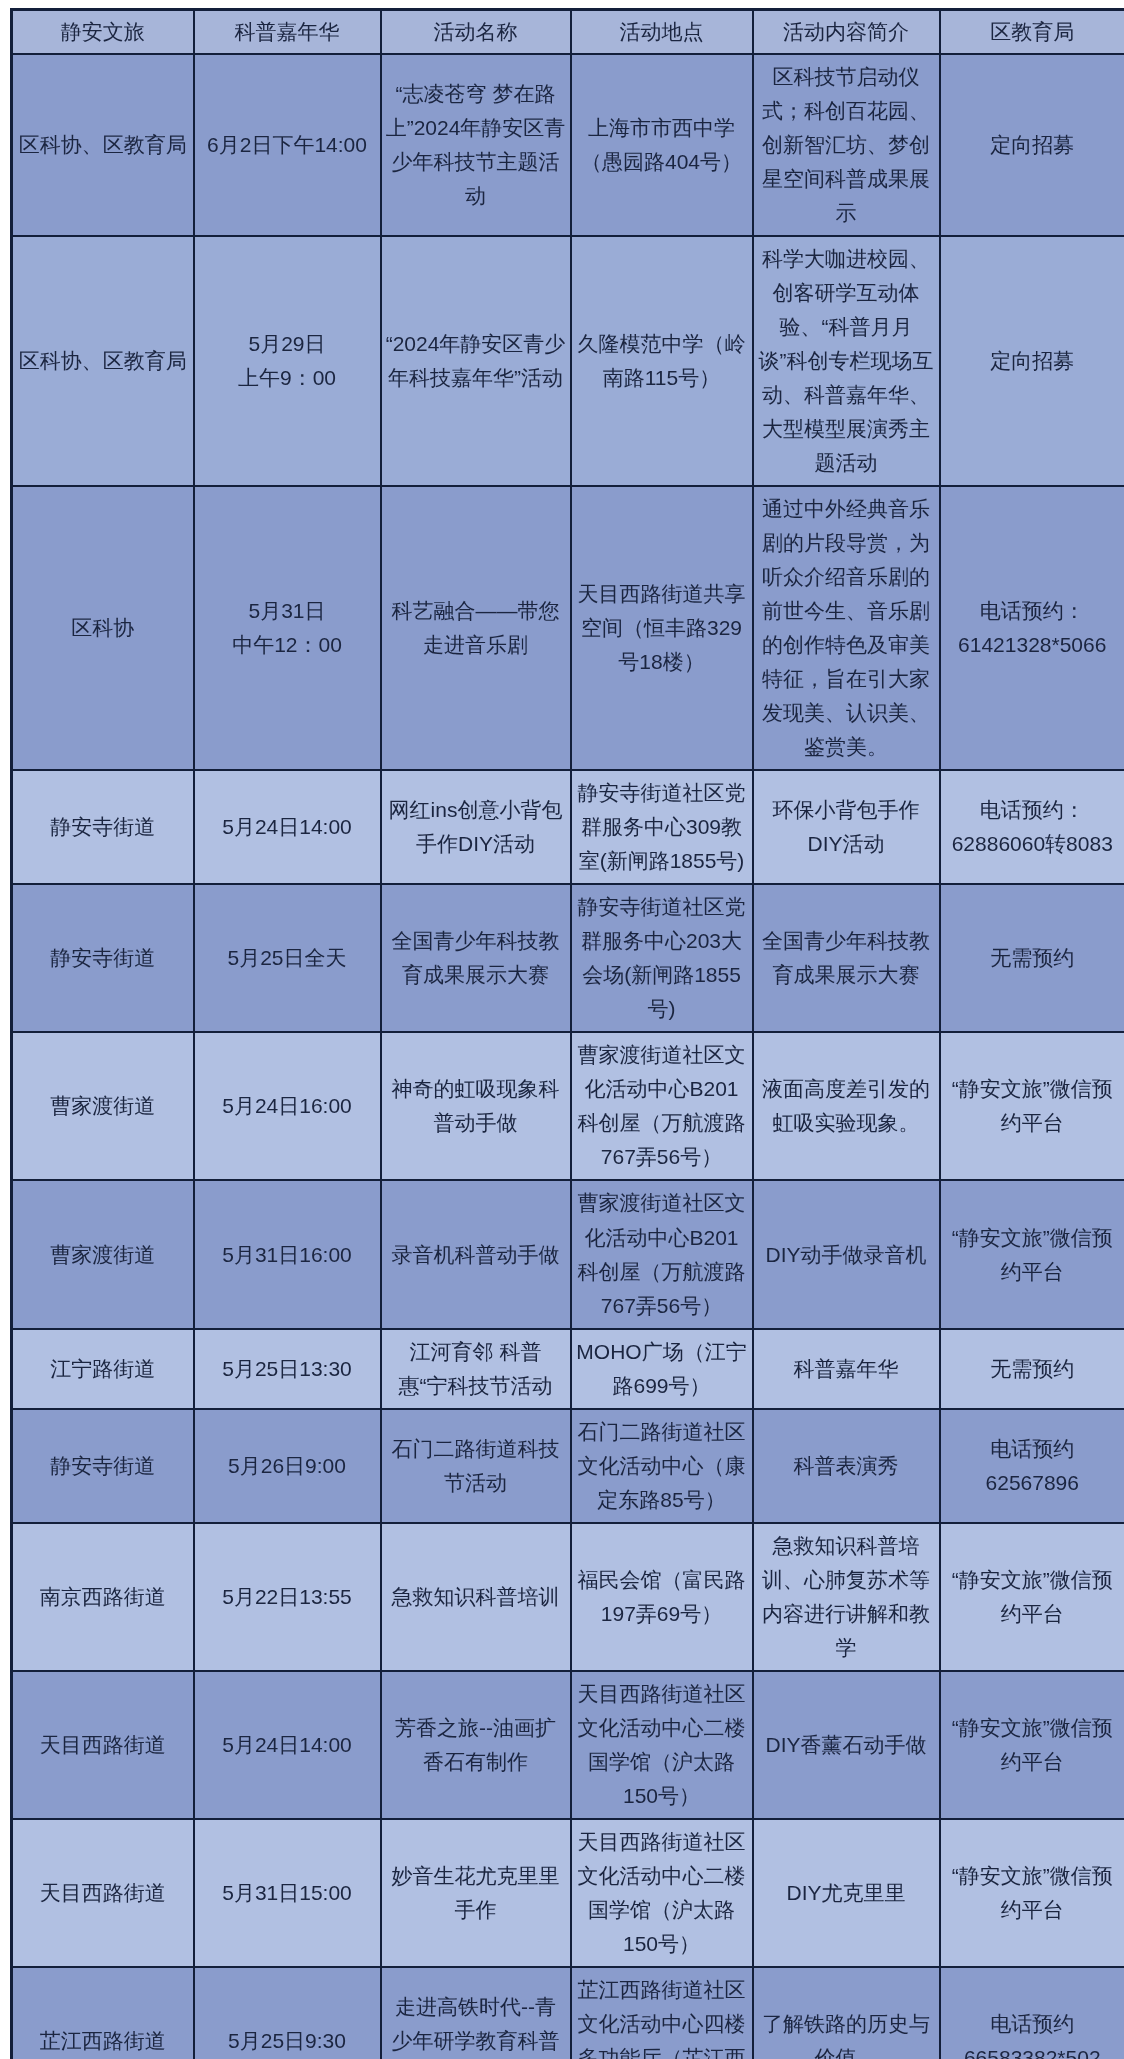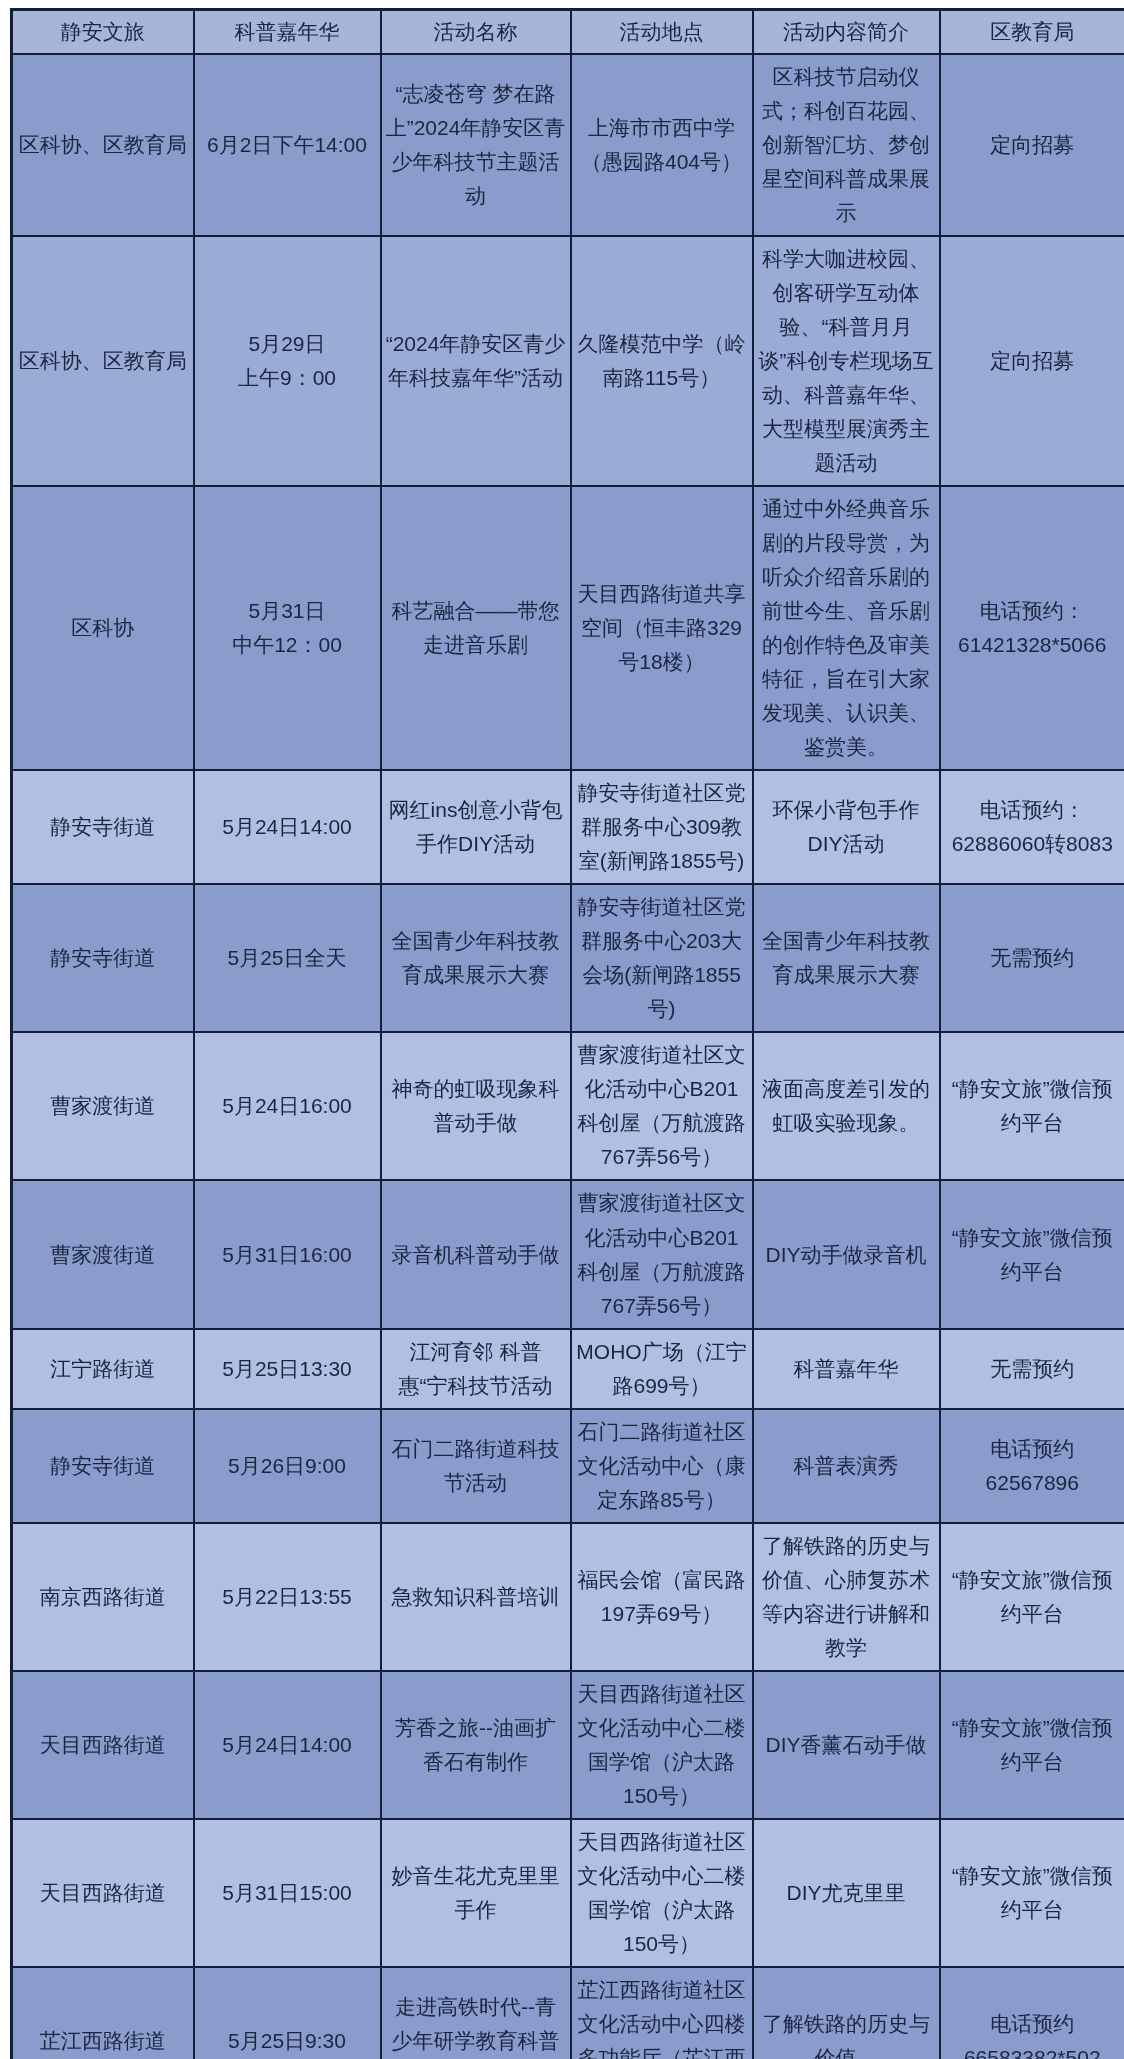--- a/index.html
+++ b/index.html
@@ -146,21 +146,21 @@
     <td>石门二路街道社区文化活动中心（康定东路85号）</td>
     <td>科普表演秀</td>
     <td>电话预约
 62567896</td>
   </tr>
         <tr class="shade-light" style="height: 118px;">
     <td>南京西路街道</td>
     <td>5月22日13:55</td>
     <td>急救知识科普培训</td>
     <td>福民会馆（富民路197弄69号）</td>
-    <td>了解铁路的历史与价值、心肺复苏术等内容进行讲解和教学</td>
+    <td>急救知识科普培训、心肺复苏术等内容进行讲解和教学</td>
     <td>“静安文旅”微信预约平台</td>
   </tr>
         <tr class="shade-dark" style="height: 100px;">
     <td>天目西路街道</td>
     <td>5月24日14:00</td>
     <td>芳香之旅--油画扩香石有制作</td>
     <td>天目西路街道社区文化活动中心二楼国学馆（沪太路150号）</td>
     <td>DIY香薰石动手做</td>
     <td>“静安文旅”微信预约平台</td>
   </tr>

